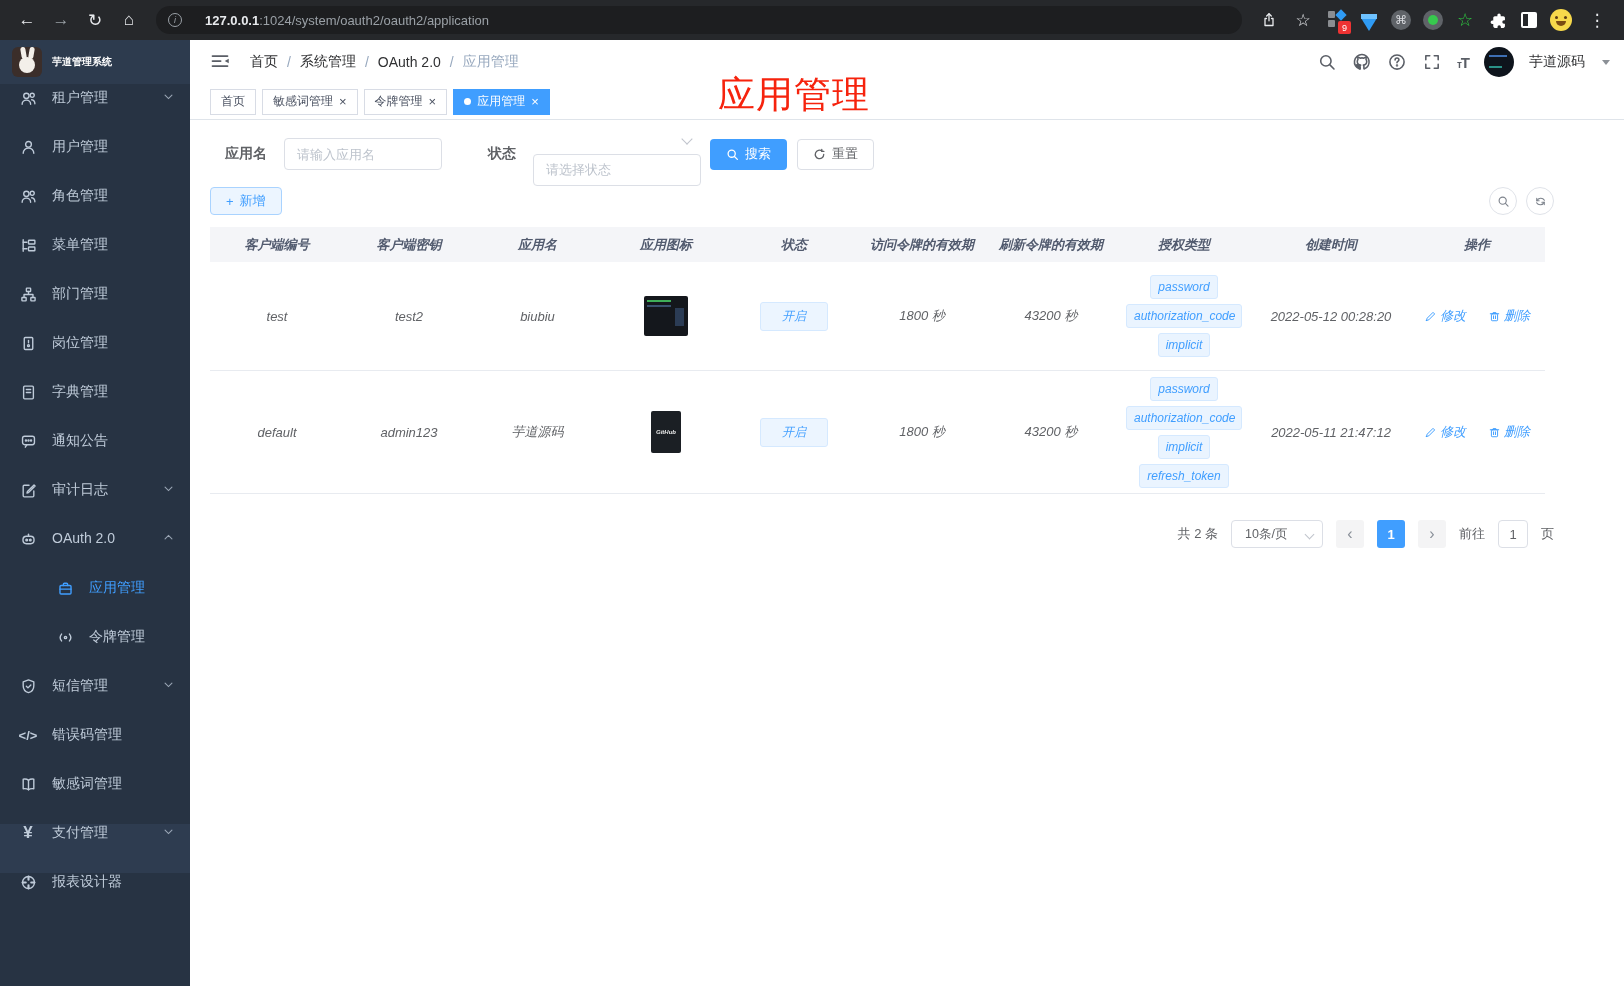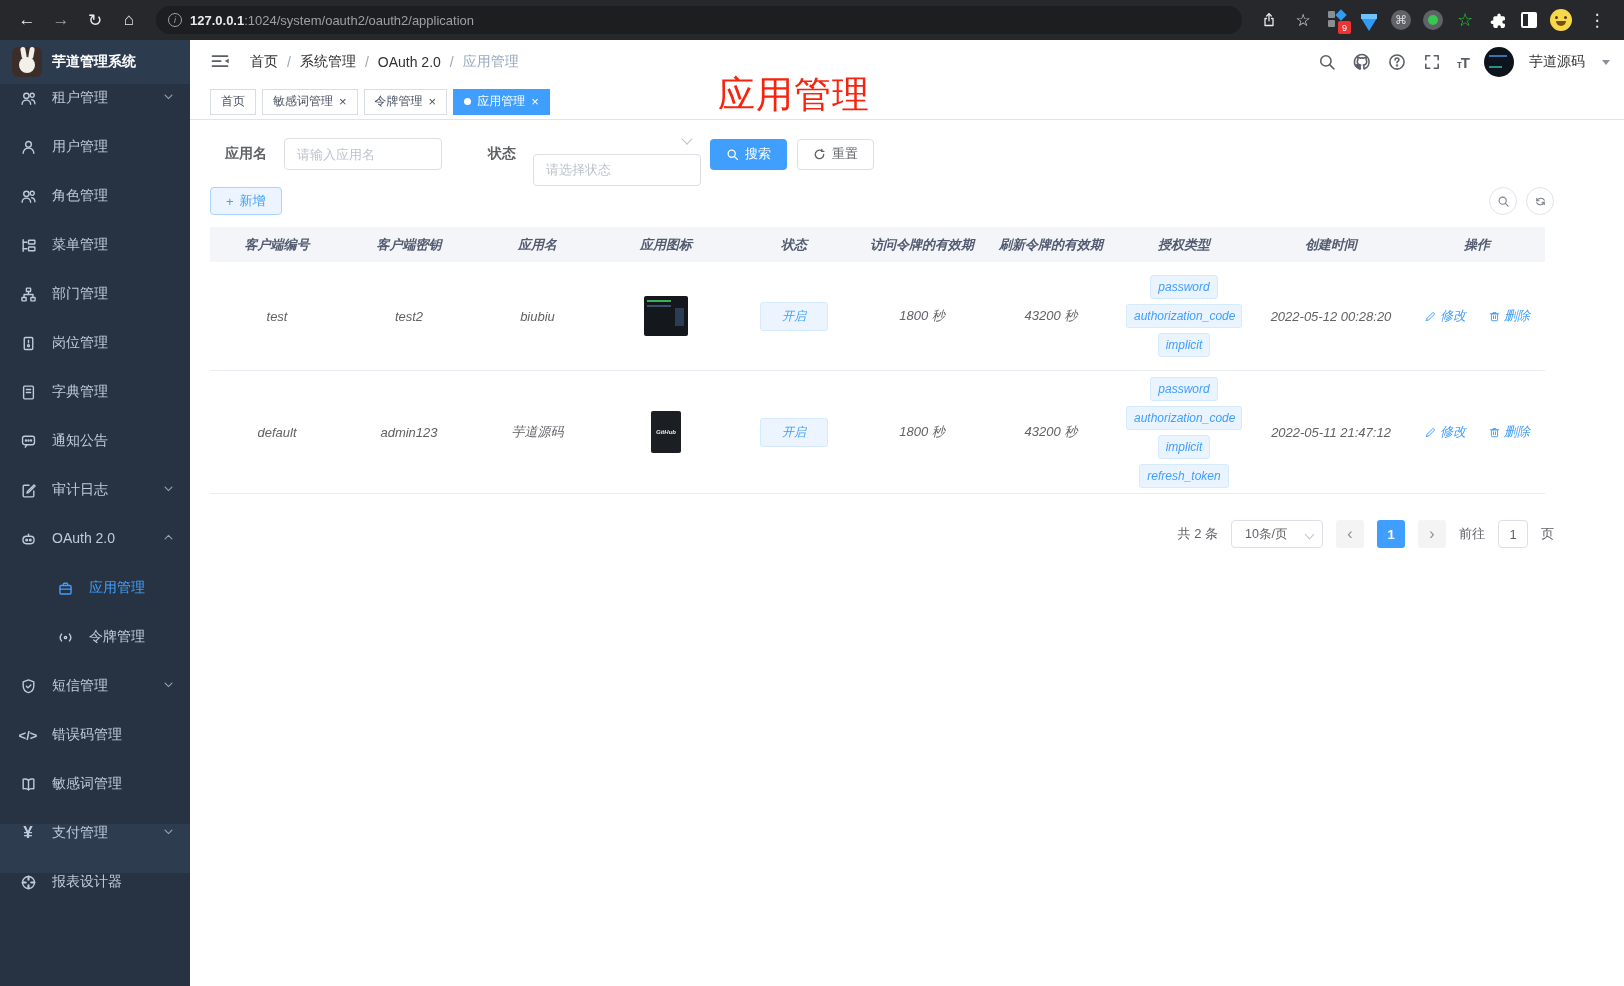--- a/index.html
+++ b/index.html
@@ -9,21 +9,21 @@
   
   .browser { height:40px; background:#26282b; display:flex; align-items:center; padding:0 12px; gap:4px; }
   .b-ico { width:30px; height:30px; display:flex; align-items:center; justify-content:center;
     color:#e8eaed; font-size:17px; border-radius:50%; flex:0 0 auto; }
   .b-ico.dim { color:#9aa0a6; }
   .omnibox { flex:1; height:28px; margin:0 8px; background:#1d1e20; border-radius:14px;
     display:flex; align-items:center; padding:0 12px; gap:8px; min-width:0; }
   .omnibox .info { width:14px; height:14px; border:1.2px solid #9aa0a6; border-radius:50%;
     color:#9aa0a6; font-size:9px; display:flex; align-items:center; justify-content:center; font-style:italic; flex:0 0 auto;}
   .url { font-size:13px; color:#9aa0a6; white-space:nowrap; overflow:hidden; }
-  .url b { color:#e8eaed; font-weight:bold; }
+  .url b { color:#e8eaed; font-weight:bold;margin-left:15px; }
   .ext-cluster { display:flex; align-items:center; gap:10px; padding-left:4px; }
   .ext { width:22px; height:22px; position:relative; display:flex; align-items:center; justify-content:center; flex:0 0 auto;}
   .grid-ext .sq { position:absolute; width:7px; height:7px; background:#8a8d91; border-radius:1px; }
   .grid-ext .sq1 { left:2px; top:2px; } .grid-ext .sq2 { left:2px; top:11px; }
   .grid-ext .dia { position:absolute; left:11px; top:2px; width:8px; height:8px; background:#2f9bf4; transform:rotate(45deg); }
   .grid-ext .badge { position:absolute; right:-3px; bottom:-3px; min-width:13px; height:13px; background:#e33; color:#fff;
     font-size:9px; border-radius:2px; display:flex; align-items:center; justify-content:center; padding:0 2px; }
   .gem { width:0; height:0; border-left:8px solid transparent; border-right:8px solid transparent; border-top:13px solid #2f9bf4; position:relative; }
   .gem:before { content:""; position:absolute; left:-8px; top:-17px; width:16px; height:5px; background:#6ec2ff; }
   .circ-ext { width:20px; height:20px; border-radius:50%; background:#5f6368; color:#dadce0; font-size:12px;
@@ -40,21 +40,21 @@
   
   .app { display:flex; height:946px; }
 
   
   .sidebar { width:190px; background:#273343; flex:0 0 auto; display:flex; flex-direction:column; }
   .logo-band { height:44px; background:#2d3b4e; display:flex; align-items:center; padding:0 12px; gap:10px; }
   .logo-img { width:30px; height:30px; border-radius:6px; background:#3b2e2a; position:relative; overflow:hidden; flex:0 0 auto;}
   .logo-img .head { position:absolute; left:7px; top:10px; width:16px; height:16px; background:#f3efe9; border-radius:50%; }
   .logo-img .ear { position:absolute; width:5px; height:12px; background:#f3efe9; border-radius:3px; top:0px; }
   .logo-img .ear.l { left:9px; transform:rotate(-10deg);} .logo-img .ear.r { left:17px; transform:rotate(10deg);}
-  .logo-title { color:#fff; font-size:14px; font-weight:bold; white-space:nowrap; }
+  .logo-title { color:#fff; font-size:10px; font-weight:bold; white-space:nowrap; }
   .menu { padding-top:5px; flex:1; }
   .m-item { height:49px; display:flex; padding:0 18px 0 19px; color:#bfcbd9; font-size:14px;
     position:relative; cursor:pointer; }
   .m-item .mi { width:18px; height:18px; margin-right:15px; display:flex; align-items:center; justify-content:center; flex:0 0 auto; }
   .m-item .arrow { position:absolute; right:16px; opacity:.75; }
   .m-item.sub { padding-left:56px; }
   .m-item.active { color:#409eff; }
   .m-item.section-alt { background:#2e3c50; }
   .mi svg { width:17px; height:17px; stroke:currentColor; fill:none; stroke-width:1.3; stroke-linecap:round; stroke-linejoin:round; }
   .arrow svg { width:11px; height:11px; stroke:currentColor; fill:none; stroke-width:1.6; stroke-linecap:round; }

